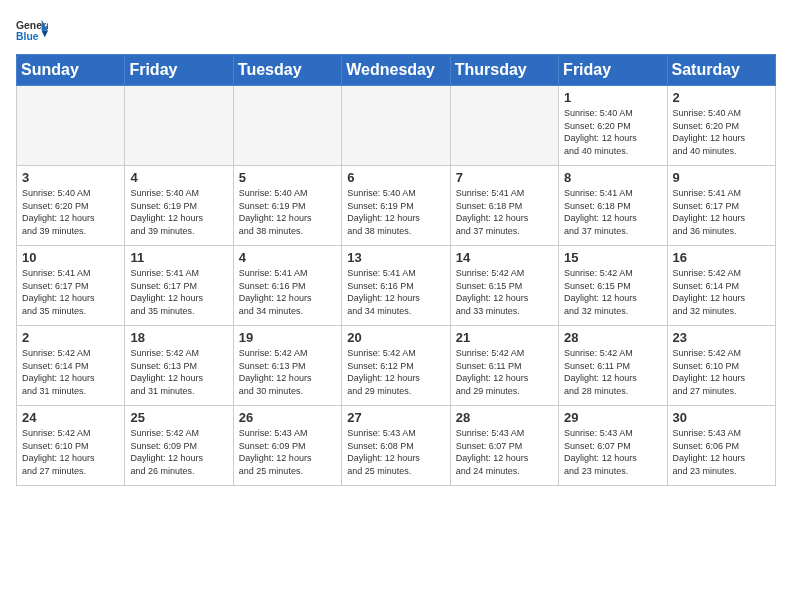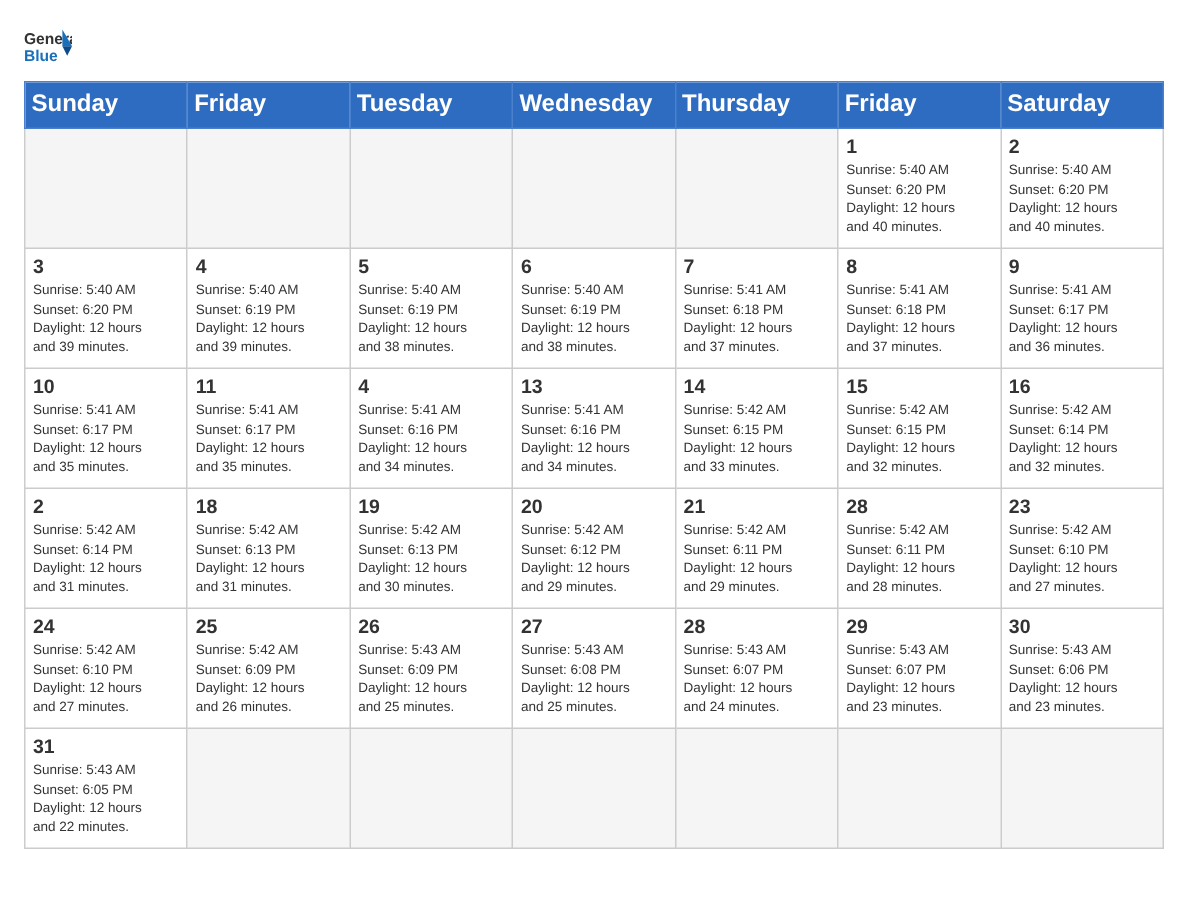--- a/index.html
+++ b/index.html
@@ -329,29 +329,14 @@
 and 23 minutes.</div>
         </td>
         <td>
           <span class="day-number">30</span>
           <div class="day-info" style="white-space: pre-line;">Sunrise: 5:43 AM
 Sunset: 6:06 PM
 Daylight: 12 hours
 and 23 minutes.</div>
         </td>
       </tr>
-      <tr class="last-row">
-        <td>
-          <span class="day-number">31</span>
-          <div class="day-info" style="white-space: pre-line;">Sunrise: 5:43 AM
-Sunset: 6:05 PM
-Daylight: 12 hours
-and 22 minutes.</div>
-        </td>
-        <td class="empty"></td>
-        <td class="empty"></td>
-        <td class="empty"></td>
-        <td class="empty"></td>
-        <td class="empty"></td>
-        <td class="empty"></td>
-      </tr>
     </tbody>
 </table>
 
 </body></html>

